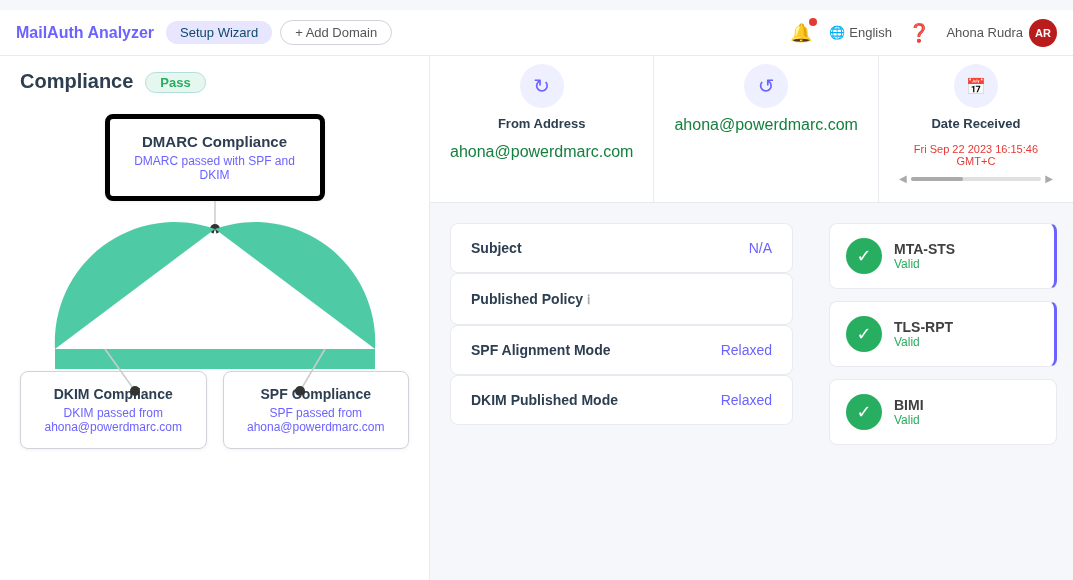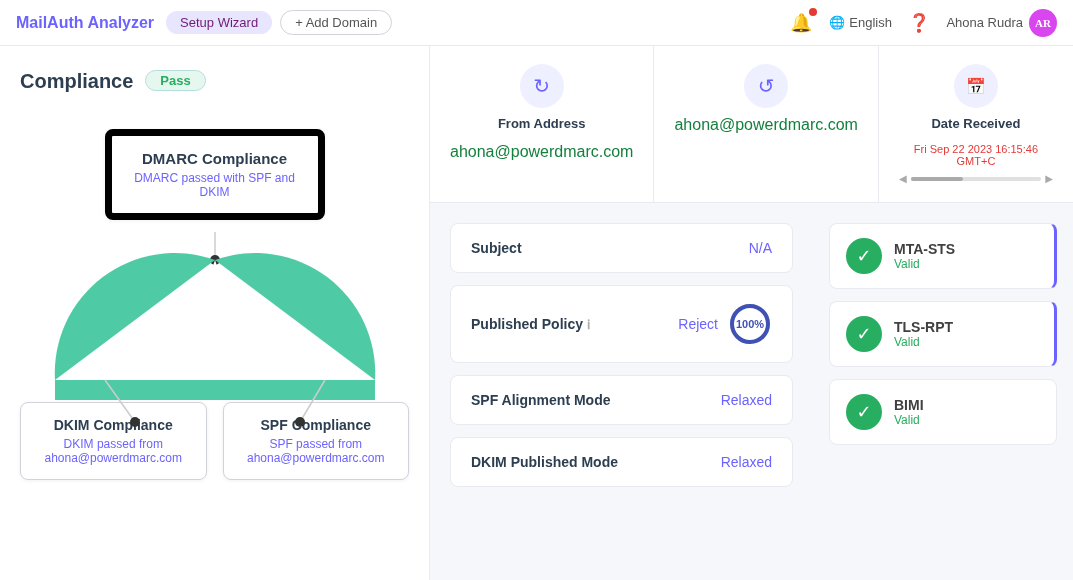--- a/index.html
+++ b/index.html
@@ -2,62 +2,62 @@
 <html><head>
   <meta charset="utf-8">
   <style>
     * { box-sizing: border-box; margin: 0; padding: 0; }
     body { font-family: -apple-system, BlinkMacSystemFont, 'Segoe UI', sans-serif; background: #f5f7fa; color: #333; font-size: 14px; }
 
     
     .navbar {
       display: flex; align-items: center; background: #fff;
       padding: 0 16px; height: 46px; border-bottom: 1px solid #e8eaf0;
-      position: sticky; top: 0; z-index: 100;
+      position: sticky; top: 10px; z-index: 100;
     }
     .navbar-brand { font-weight: 700; font-size: 16px; color: #2c3e50; margin-right: 12px; }
     .navbar-brand span { color: #6c63ff; }
     .btn-setup-wizard {
-      background: #e8e5ff; color: #701a75; border: none; border-radius: 16px;
+      background: #e8e5ff; color: #0c4a6e; border: none; border-radius: 16px;
       padding: 4px 14px; font-size: 13px; cursor: pointer; margin-right: 8px;
     }
     .btn-add-domain {
       background: #fff; color: #555; border: 1px solid #d0d3da; border-radius: 16px;
       padding: 4px 14px; font-size: 13px; cursor: pointer; display: flex; align-items: center; gap: 4px;
     }
     .navbar-right { margin-left: auto; display: flex; align-items: center; gap: 16px; }
     .nav-icon { color: #888; font-size: 18px; cursor: pointer; position: relative; }
     .nav-badge {
       position: absolute; top: -4px; right: -4px; background: #e53935;
       border-radius: 50%; width: 8px; height: 8px;
     }
     .nav-lang { display: flex; align-items: center; gap: 4px; color: #555; font-size: 13px; cursor: pointer; }
     .nav-user { display: flex; align-items: center; gap: 6px; color: #555; font-size: 13px; cursor: pointer; }
-    .avatar { background: #d946ef; color: #fff; border-radius: 50%; width: 28px; height: 28px; display: flex; align-items: center; justify-content: center; font-size: 11px; font-weight: 700; font-family: Liberation Serif, serif; }
+    .avatar { background: #b91c1c; color: #fff; border-radius: 50%; width: 28px; height: 28px; display: flex; align-items: center; justify-content: center; font-size: 11px; font-weight: 700; }
 
     
     .main-container { display: flex; height: calc(100vh - 46px); overflow: hidden; }
 
     
     .left-panel {
       width: 430px; min-width: 430px; background: #fff;
       border-right: 1px solid #e8eaf0; overflow-y: auto; padding: 24px 20px;
     }
-    .compliance-header { display: flex; align-items: flex-start; gap: 12px; margin-bottom: 36px; }
+    .compliance-header { display: flex; align-items: flex-end; gap: 12px; margin-bottom: 21px; }
     .compliance-title { font-size: 20px; font-weight: 700; color: #2c3e50; }
     .badge-pass {
       background: #e6f7ef; color: #27ae60; border: 1px solid #b2dfdb;
       border-radius: 12px; padding: 2px 14px; font-size: 13px; font-weight: 600;
     }
 
     
     .compliance-tree { display: flex; flex-direction: column; align-items: center; }
     .dmarc-box {
-      background: #fff; border: 7px solid #000000; border-radius: 8px;
-      padding: 14px 20px; text-align: center; width: 220px; margin-bottom: 12px;
+      background: #fff; border: 5px solid #000000; border-radius: 8px;
+      padding: 14px 20px; text-align: center; width: 220px; margin-bottom: 0;
       box-shadow: 0 1px 4px rgba(0,0,0,0.06);
     }
     .dmarc-box .box-title { font-weight: 700; font-size: 15px; color: #2c3e50; margin-bottom: 4px; }
     .dmarc-box .box-sub { font-size: 12px; color: #6c63ff; }
 
     
     .semicircle-container { position: relative; width: 380px; height: 200px; margin: 0 auto; }
     .semicircle-svg { width: 100%; height: 100%; }
 
     .connector-line { stroke: #ccc; stroke-width: 1.5; fill: none; }
@@ -94,21 +94,21 @@
     .info-card-value { font-size: 16px; color: #15803d; }
     .info-card-value.date { color: #e53935; font-size: 11px; }
     .scrollbar-hint { display: flex; align-items: center; justify-content: center; gap: 4px; margin-top: 6px; }
     .scroll-track { background: #e0e0e0; height: 4px; border-radius: 2px; flex: 1; }
     .scroll-thumb { background: #aaa; height: 4px; width: 40%; border-radius: 2px; }
 
     
     .content-area { display: flex; flex: 1; gap: 0; }
 
     
-    .middle-section { flex: 1; padding: 20px; display: flex; flex-direction: column; gap: 12px; }
+    .middle-section { flex: 1; padding: 20px; display: flex; flex-direction: column; }
     .field-row {
       background: #fff; border: 1px solid #e8eaf0; border-radius: 8px;
       padding: 16px 20px; display: flex; align-items: center; justify-content: space-between;
     }
     .field-label { font-weight: 600; color: #2c3e50; font-size: 14px; display: flex; align-items: center; gap: 4px; }
     .field-value { color: #6c63ff; font-size: 14px; }
     .info-icon { color: #aaa; font-size: 13px; cursor: pointer; }
 
     
     .gauge-container { position: relative; display: inline-flex; align-items: center; justify-content: center; }
@@ -249,33 +249,20 @@
             <span>Subject</span>
           </div>
           <div class="field-value">N/A</div>
         </div>
 
         <div class="field-row">
           <div class="field-label">
             <span>Published Policy</span>
             <span class="info-icon">ℹ</span>
           </div>
-          <div style="display:flex;align-items:center;gap:10px;">
-            <div class="field-value">Reject</div>
-
-            <div class="gauge-container">
-              <svg class="gauge-svg" viewBox="0 0 44 44">
-
-                <circle cx="22" cy="22" r="18" fill="none" stroke="#e0e0e0" stroke-width="4"></circle>
-
-                <circle cx="22" cy="22" r="18" fill="none" stroke="#3f51b5" stroke-width="4" stroke-dasharray="113.1 113.1" stroke-dashoffset="0" stroke-linecap="round" transform="rotate(-90 22 22)"></circle>
-              </svg>
-              <span class="gauge-text">100%</span>
-            </div>
-          </div>
         </div>
 
         <div class="field-row">
           <div class="field-label">
             <span>SPF Alignment Mode</span>
           </div>
           <div class="field-value">Relaxed</div>
         </div>
 
         <div class="field-row">

